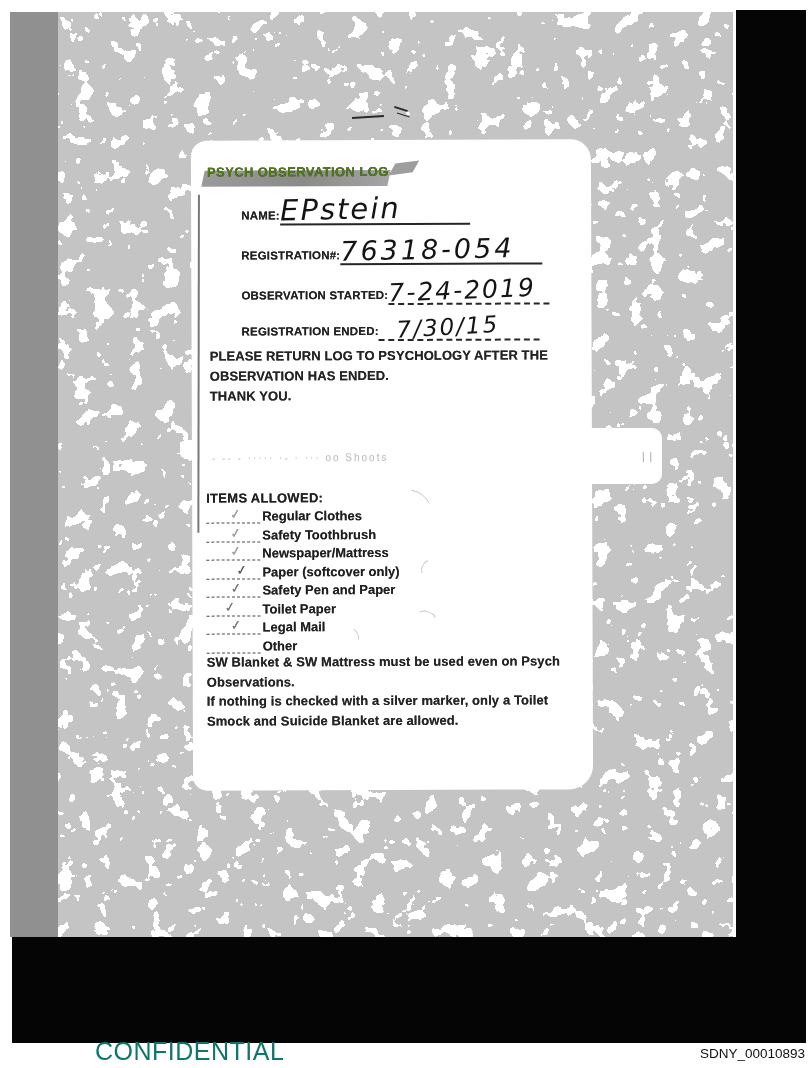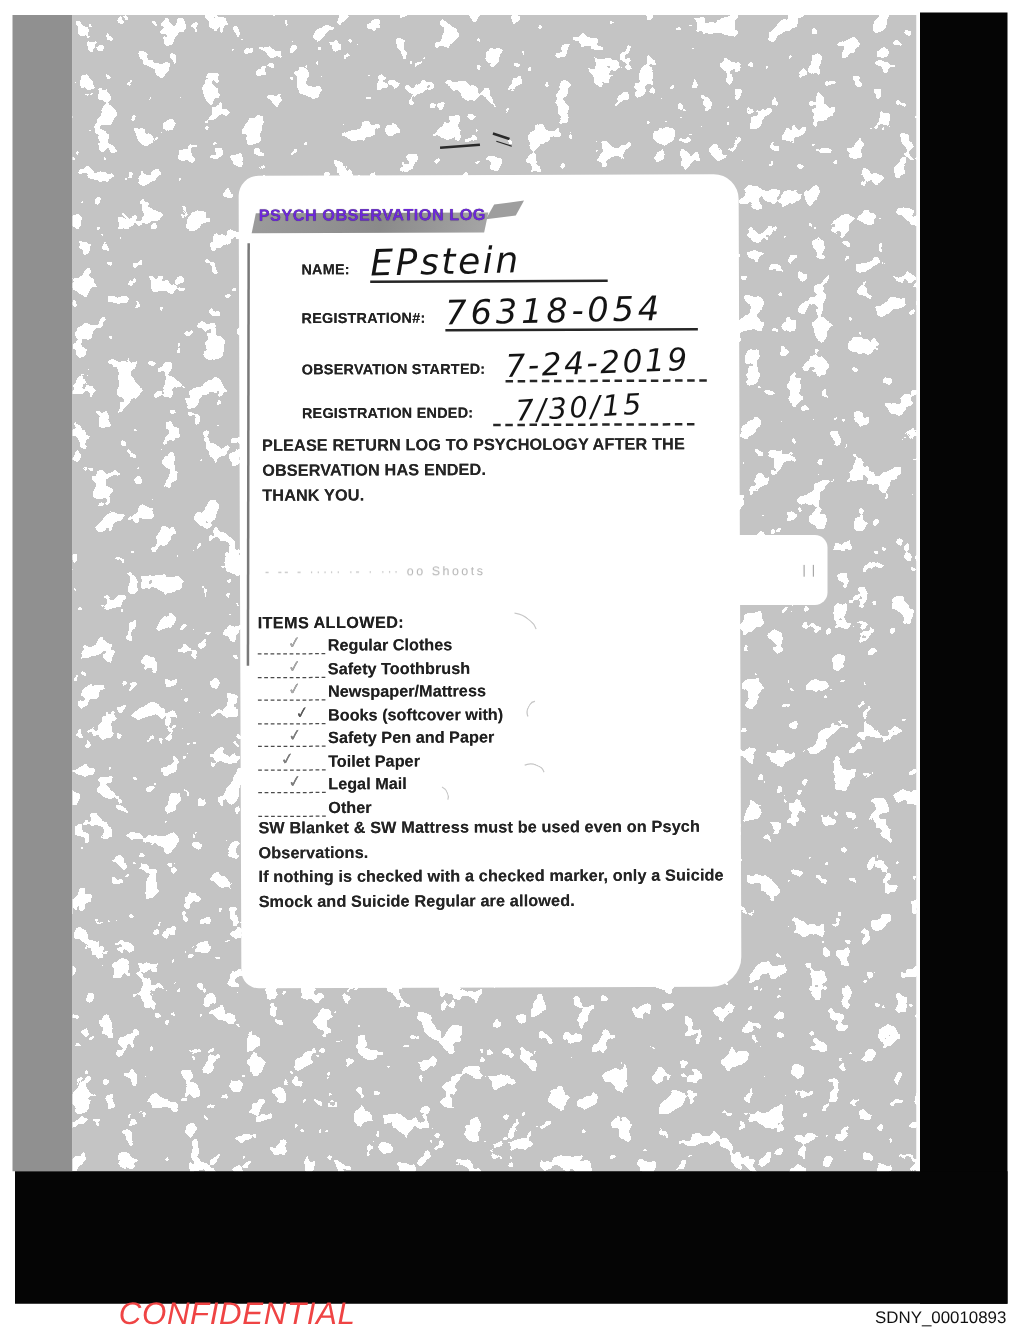--- a/index.html
+++ b/index.html
@@ -15,30 +15,30 @@
   
   .label{position:absolute;left:192px;top:140px;width:400px;height:650px;background:#ffffff;
     border-radius:16px 20px 24px 14px;transform:rotate(-0.2deg);color:#1b1b1b;}
   .white-strip{position:absolute;left:580px;top:428px;width:82px;height:56px;background:#ffffff;border-radius:10px;}
 
   .title-wrap{position:absolute;left:16px;top:24px;height:22px;}
   .title-smudge{position:absolute;left:-4px;top:6px;width:186px;height:16px;
     background:linear-gradient(97deg,#9b9b9b 0%,#8a8a8a 55%,#a5a5a5 100%);transform:skewX(-12deg);}
   .title-tail{position:absolute;left:186px;top:-2px;width:22px;height:12px;background:#9e9e9e;
     transform:skewX(-35deg) rotate(-8deg);}
-  .title-text{position:relative;font-size:13px;font-weight:bold;letter-spacing:.4px;color:#6d28d9;
+  .title-text{position:relative;font-size:13px;font-weight:bold;letter-spacing:.4px;color:#4d7c0f;
     text-shadow:0 0 .6px #333;}
 
   .stray-vline{position:absolute;left:6px;top:54px;width:2px;height:338px;background:#4c4c4c;
     opacity:.75;transform:rotate(.3deg);}
 
   .field{position:absolute;left:18px;white-space:nowrap;}
   .field-label{font-size:11.5px;font-weight:bold;color:#222;letter-spacing:.2px;text-shadow:0 0 .5px #444;margin-left:32px;}
   .hand{font-family:"DejaVu Sans",sans-serif;font-style:italic;color:#141414;display:inline-block;}
-  .uline{display:inline-block;border-bottom:2px solid #262626;margin-left:16px;}
+  .uline{display:inline-block;border-bottom:2px solid #262626;margin-left:0;}
   .uline.dashed{border-bottom-style:dashed;}
   .f-name{top:52px;}  .f-name .hand{font-size:29px;letter-spacing:2px;transform:rotate(-1deg);margin-bottom:-4px;}
   .f-reg{top:94px;}   .f-reg .hand{font-size:27px;letter-spacing:3px;transform:rotate(-1deg);margin-bottom:-4px;}
   .f-start{top:136px;}.f-start .hand{font-size:25px;letter-spacing:2px;transform:rotate(-2deg);margin-bottom:-4px;}
   .f-end{top:174px;}  .f-end .hand{font-size:23px;letter-spacing:2px;transform:rotate(-3deg);margin-bottom:-6px;margin-left:18px;}
 
   .notice{position:absolute;left:18px;top:206px;width:360px;font-size:13px;font-weight:bold;
     color:#242424;line-height:20px;letter-spacing:.1px;text-shadow:0 0 .4px #555;}
 
   .redacted{position:absolute;left:20px;top:312px;width:400px;font-size:10px;color:#b5b5b5;
@@ -64,21 +64,21 @@
   .sq2{left:230px;top:420px;width:18px;height:22px;transform:rotate(-60deg);border-width:1.4px;}
   .sq3{left:218px;top:470px;width:22px;height:26px;transform:rotate(25deg);}
   .sq4{left:150px;top:488px;width:14px;height:14px;transform:rotate(70deg);}
   .top-scribble-a{position:absolute;left:352px;top:116px;width:32px;height:2px;background:#2a2a2a;
     transform:rotate(-4deg);}
   .top-scribble-b{position:absolute;left:394px;top:108px;width:14px;height:2px;background:#2a2a2a;
     transform:rotate(18deg);box-shadow:4px 5px 0 -0.5px #2a2a2a;}
 
   
   .confidential{position:absolute;left:95px;top:1037px;font-size:25px;letter-spacing:.5px;
-    color:#ef4444;font-weight:normal;font-style:italic;}
+    color:#0f766e;font-weight:normal;}
   .bates{position:absolute;left:700px;top:1046px;font-size:13.5px;color:#111;}
 </style>
 </head>
 <body>
 
 <div class="page">
 
   <div class="left-strip"></div>
 
   <svg class="marble" width="675" height="928" viewBox="0 0 675 928" preserveAspectRatio="none" xmlns="http://www.w3.org/2000/svg">
@@ -145,41 +145,41 @@
       <div class="item-row">
         <span class="blank"></span><span class="check c-faint">✓</span><span>Regular Clothes</span>
       </div>
       <div class="item-row">
         <span class="blank"></span><span class="check c-faint">✓</span><span>Safety Toothbrush</span>
       </div>
       <div class="item-row">
         <span class="blank"></span><span class="check c-faint">✓</span><span>Newspaper/Mattress</span>
       </div>
       <div class="item-row">
-        <span class="blank"></span><span class="check c-dark" style="left:30px;">✓</span><span>Books (softcover with)</span>
+        <span class="blank"></span><span class="check c-dark" style="left:30px;">✓</span><span>Paper (softcover only)</span>
       </div>
       <div class="item-row">
         <span class="blank"></span><span class="check c-mid">✓</span><span>Safety Pen and Paper</span>
       </div>
       <div class="item-row">
         <span class="blank"></span><span class="check c-mid" style="left:18px;">✓</span><span>Toilet Paper</span>
       </div>
       <div class="item-row">
         <span class="blank"></span><span class="check c-mid">✓</span><span>Legal Mail</span>
       </div>
       <div class="item-row">
         <span class="blank"></span><span class="check"></span><span>Other</span>
       </div>
     </div>
 
     <div class="footnote">
       <div>SW Blanket &amp; SW Mattress must be used even on Psych</div>
       <div>Observations.</div>
-      <div>If nothing is checked with a checked marker, only a Suicide</div>
-      <div>Smock and Suicide Regular are allowed.</div>
+      <div>If nothing is checked with a silver marker, only a Toilet</div>
+      <div>Smock and Suicide Blanket are allowed.</div>
     </div>
 
     <div class="squig sq1"></div>
     <div class="squig sq2"></div>
     <div class="squig sq3"></div>
     <div class="squig sq4"></div>
   </div>
 
   <div class="shadow-right"></div>
   <div class="shadow-bottom"></div>

